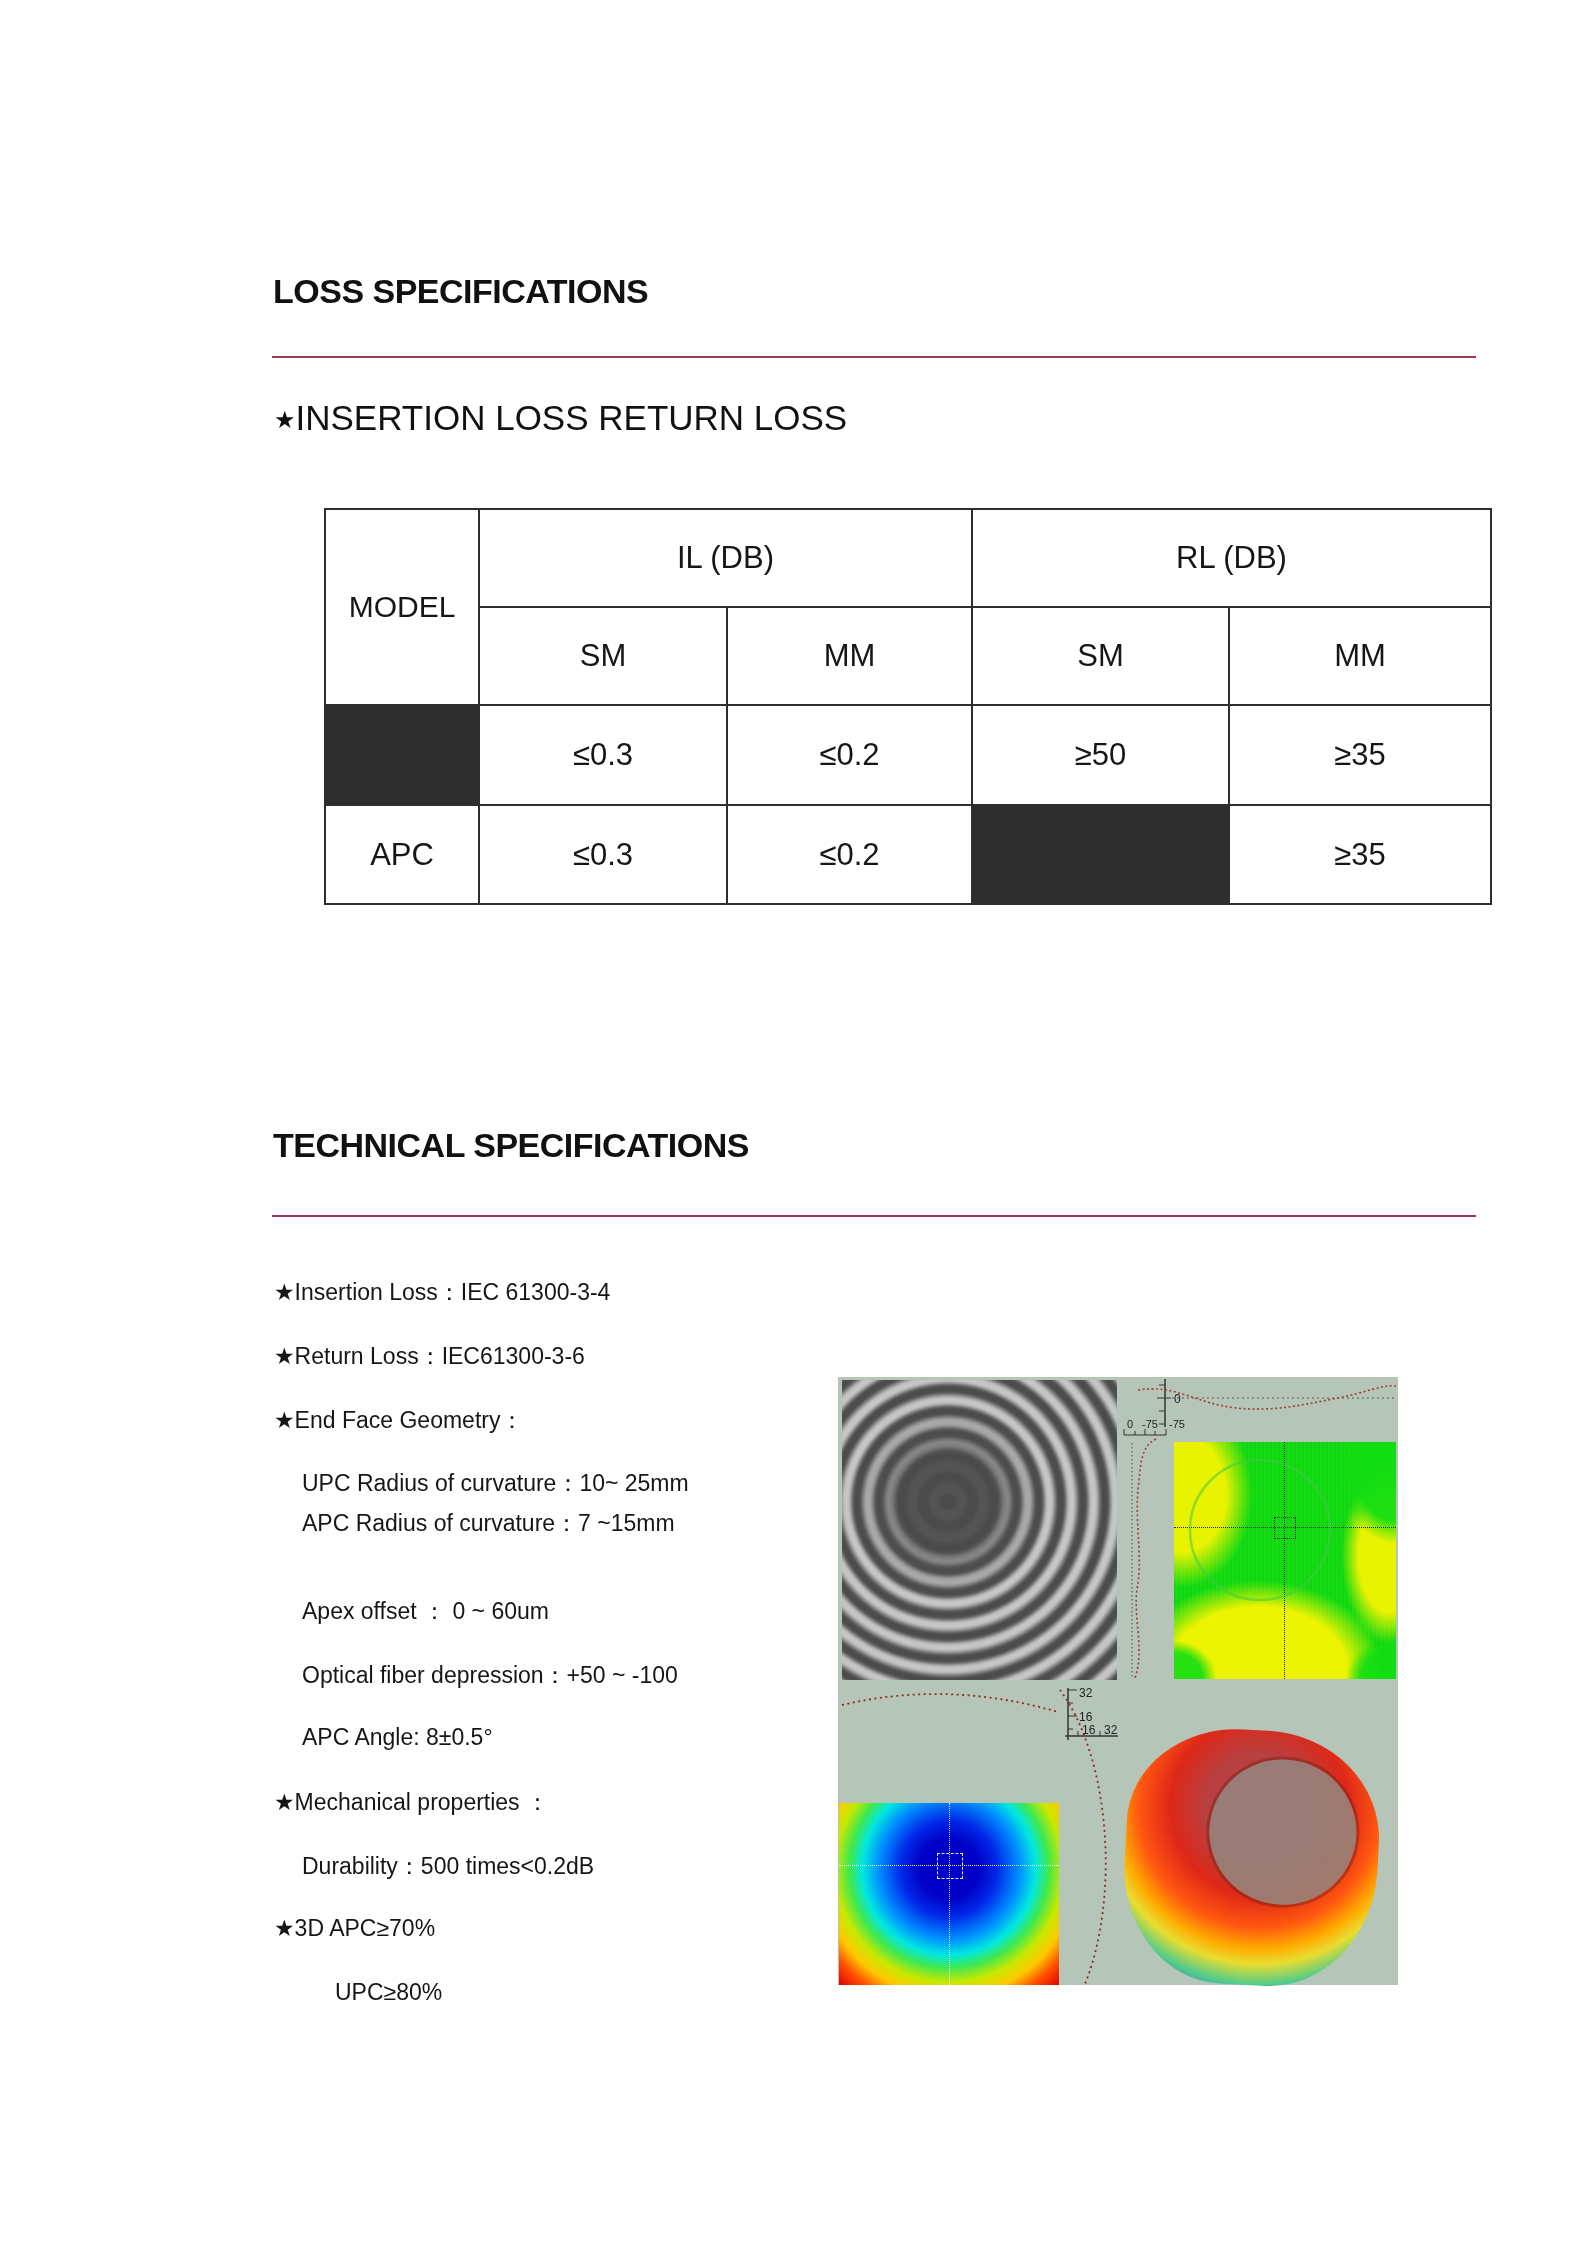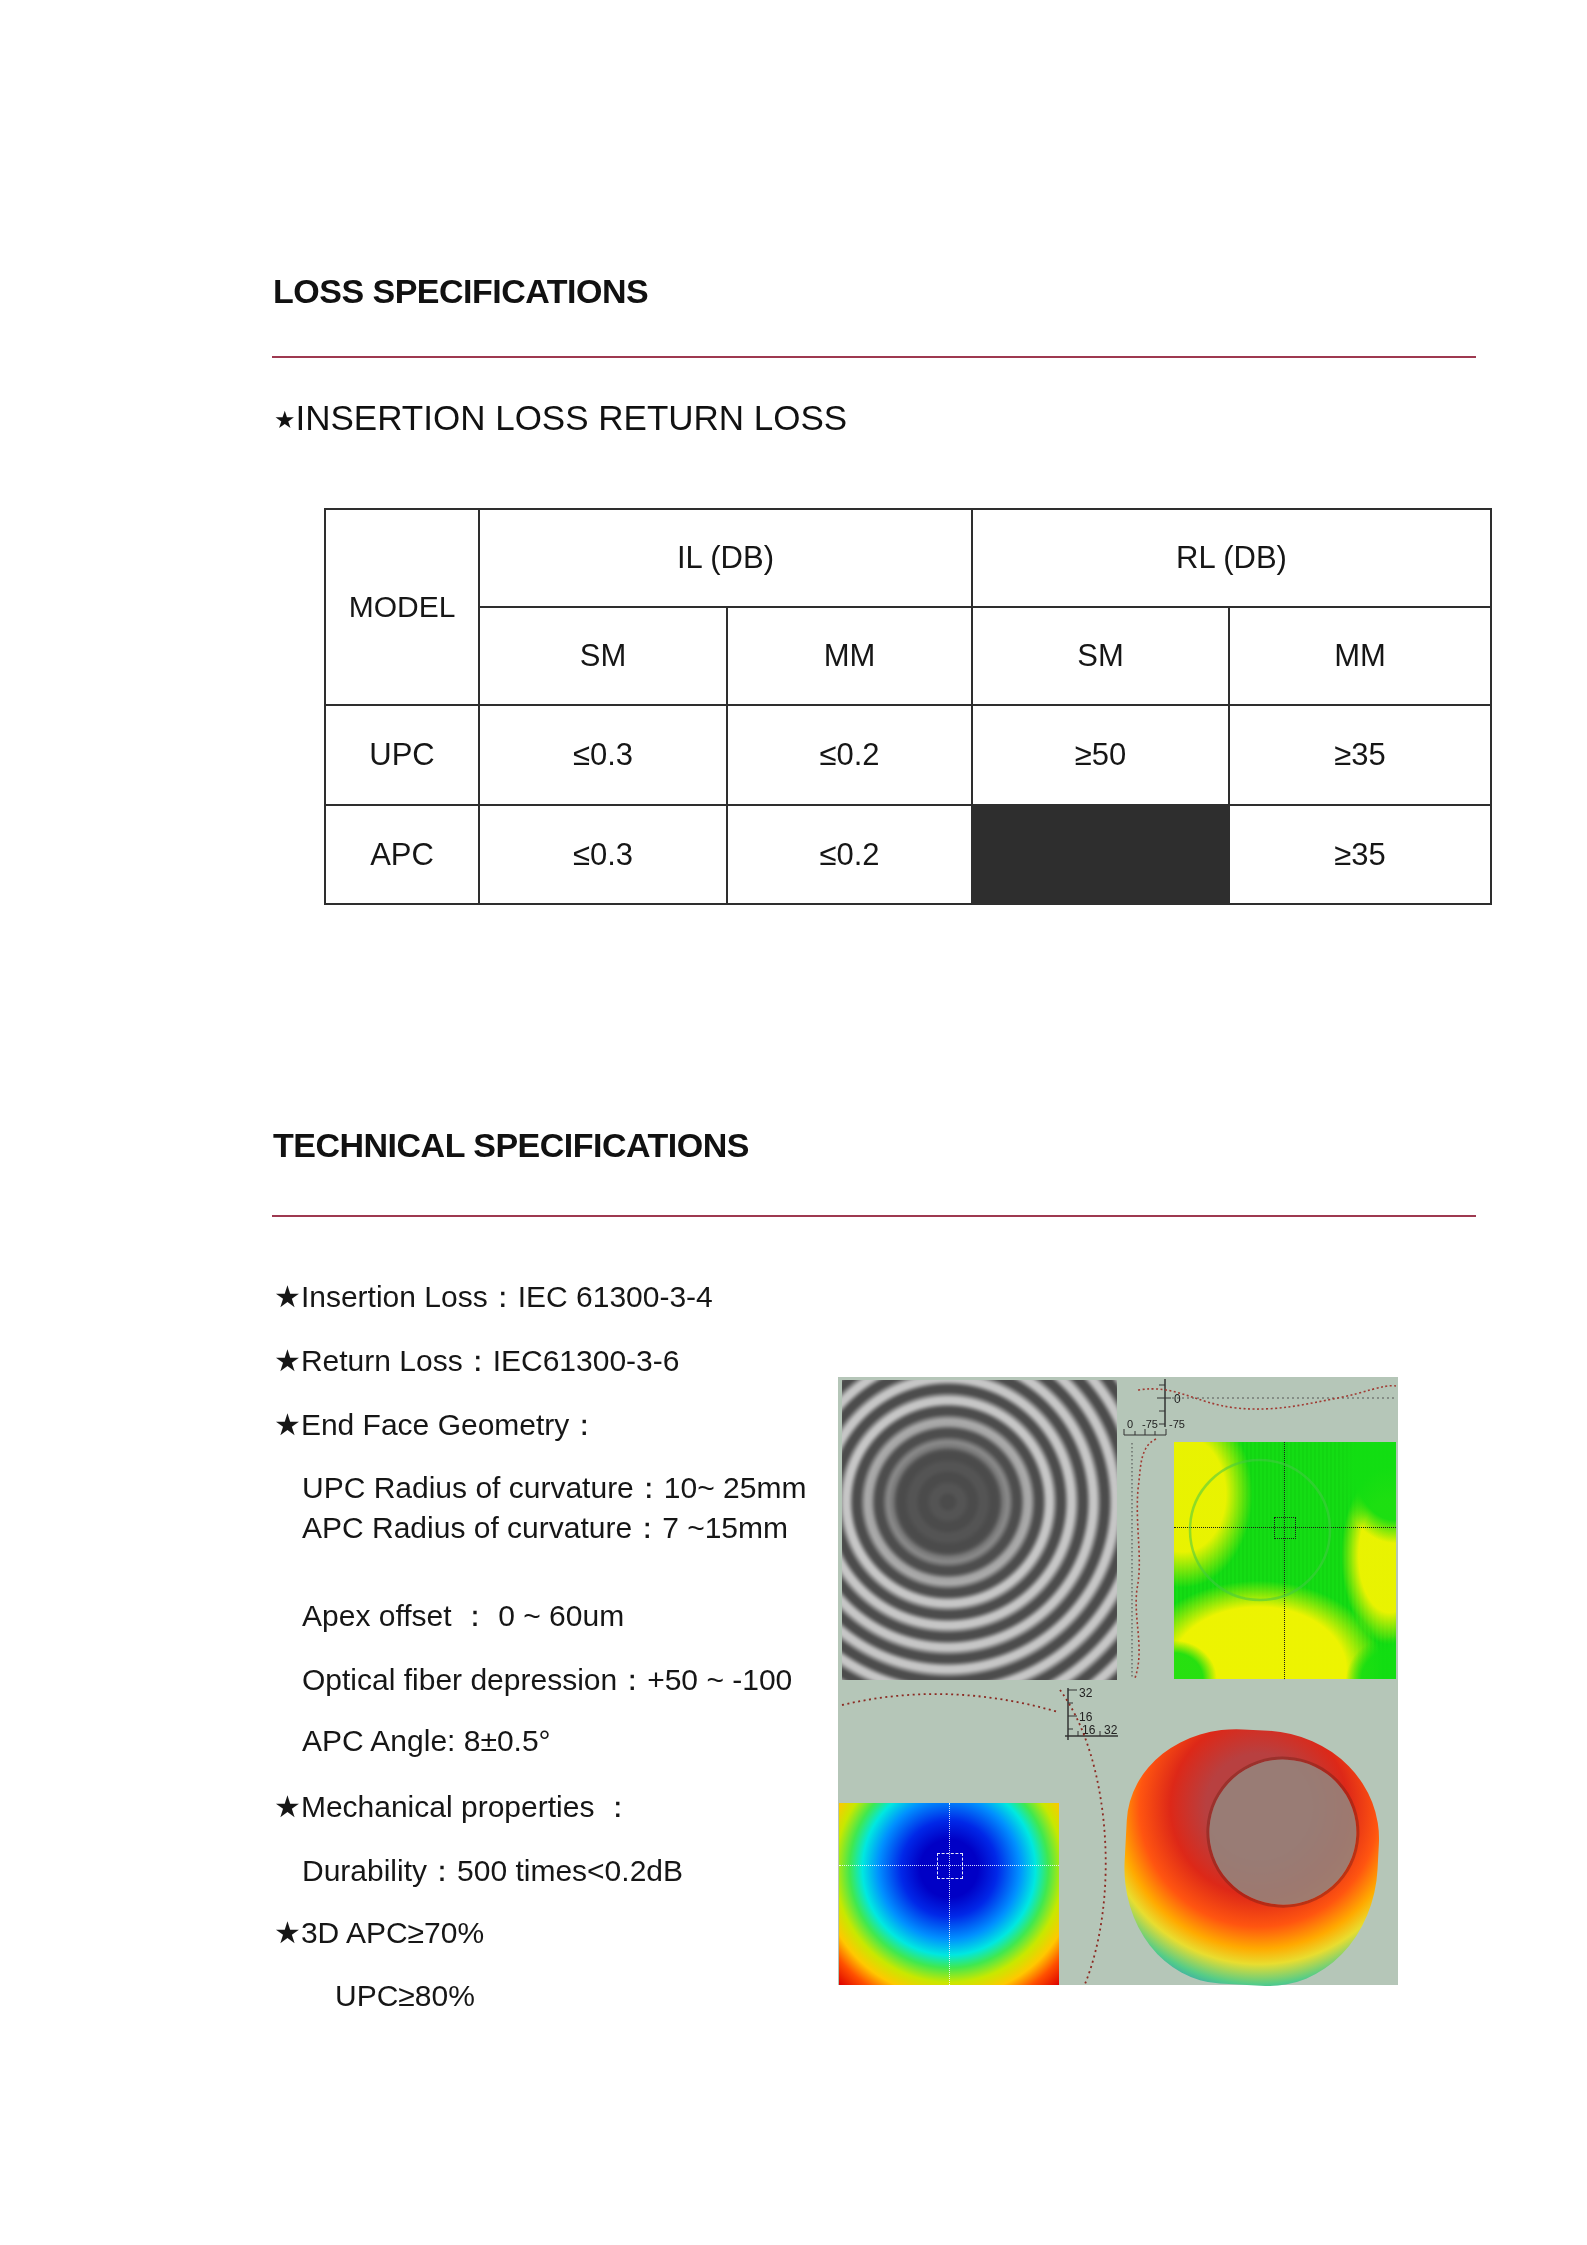--- a/index.html
+++ b/index.html
@@ -18,21 +18,21 @@
               gap:2px;padding:2px;background:#2e2e2e;}
   .cell{background:#fff;display:flex;align-items:center;justify-content:center;
         font-size:31px;color:#161616;}
   .cell.small{font-size:30px;}
   .g11{grid-area:1/1/3/2}.g12{grid-area:1/2/2/4}.g14{grid-area:1/4/2/6}
   .g22{grid-area:2/2}.g23{grid-area:2/3}.g24{grid-area:2/4}.g25{grid-area:2/5}
   .g31{grid-area:3/1}.g32{grid-area:3/2}.g33{grid-area:3/3}.g34{grid-area:3/4}.g35{grid-area:3/5}
   .g41{grid-area:4/1}.g42{grid-area:4/2}.g43{grid-area:4/3}.g44{grid-area:4/4}.g45{grid-area:4/5}
 
   
-  .spec-item{position:absolute;font-size:30px;color:#161616;white-space:nowrap;}
+  .spec-item{position:absolute;font-size:23px;color:#161616;white-space:nowrap;}
 
   
   .figure-panel{position:absolute;left:793px;top:1377px;width:560px;height:608px;
                 background:#B5C6B8;}
   .interferogram{position:absolute;left:4px;top:3px;width:275px;height:300px;background:#8a8a8a;overflow:hidden;}
   .interferogram .rings{position:absolute;inset:-6px;filter:blur(1.1px);
      background:
        radial-gradient(circle at 39% 41%, rgba(75,75,75,0.92) 0 46px, rgba(80,80,80,0.5) 60px, rgba(0,0,0,0) 100px),
        repeating-radial-gradient(circle at 39% 41%, #4c4c4c 0 6px, #c6c6c6 11px 16px, #4c4c4c 22px);}
   .green-map{position:absolute;left:336px;top:65px;width:222px;height:237px;overflow:hidden;
@@ -77,21 +77,20 @@
   </div>
 
   <div class="spec-table">
     <div class="cell small g11">MODEL</div>
     <div class="cell g12">IL (DB)</div>
     <div class="cell g14">RL (DB)</div>
     <div class="cell g22">SM</div>
     <div class="cell g23">MM</div>
     <div class="cell g24">SM</div>
     <div class="cell g25">MM</div>
-    <div class="cell g31">UPC</div>
     <div class="cell g32">≤0.3</div>
     <div class="cell g33">≤0.2</div>
     <div class="cell g34">≥50</div>
     <div class="cell g35">≥35</div>
     <div class="cell g41">APC</div>
     <div class="cell g42">≤0.3</div>
     <div class="cell g43">≤0.2</div>
     <div class="cell g45">≥35</div>
   </div>
 

